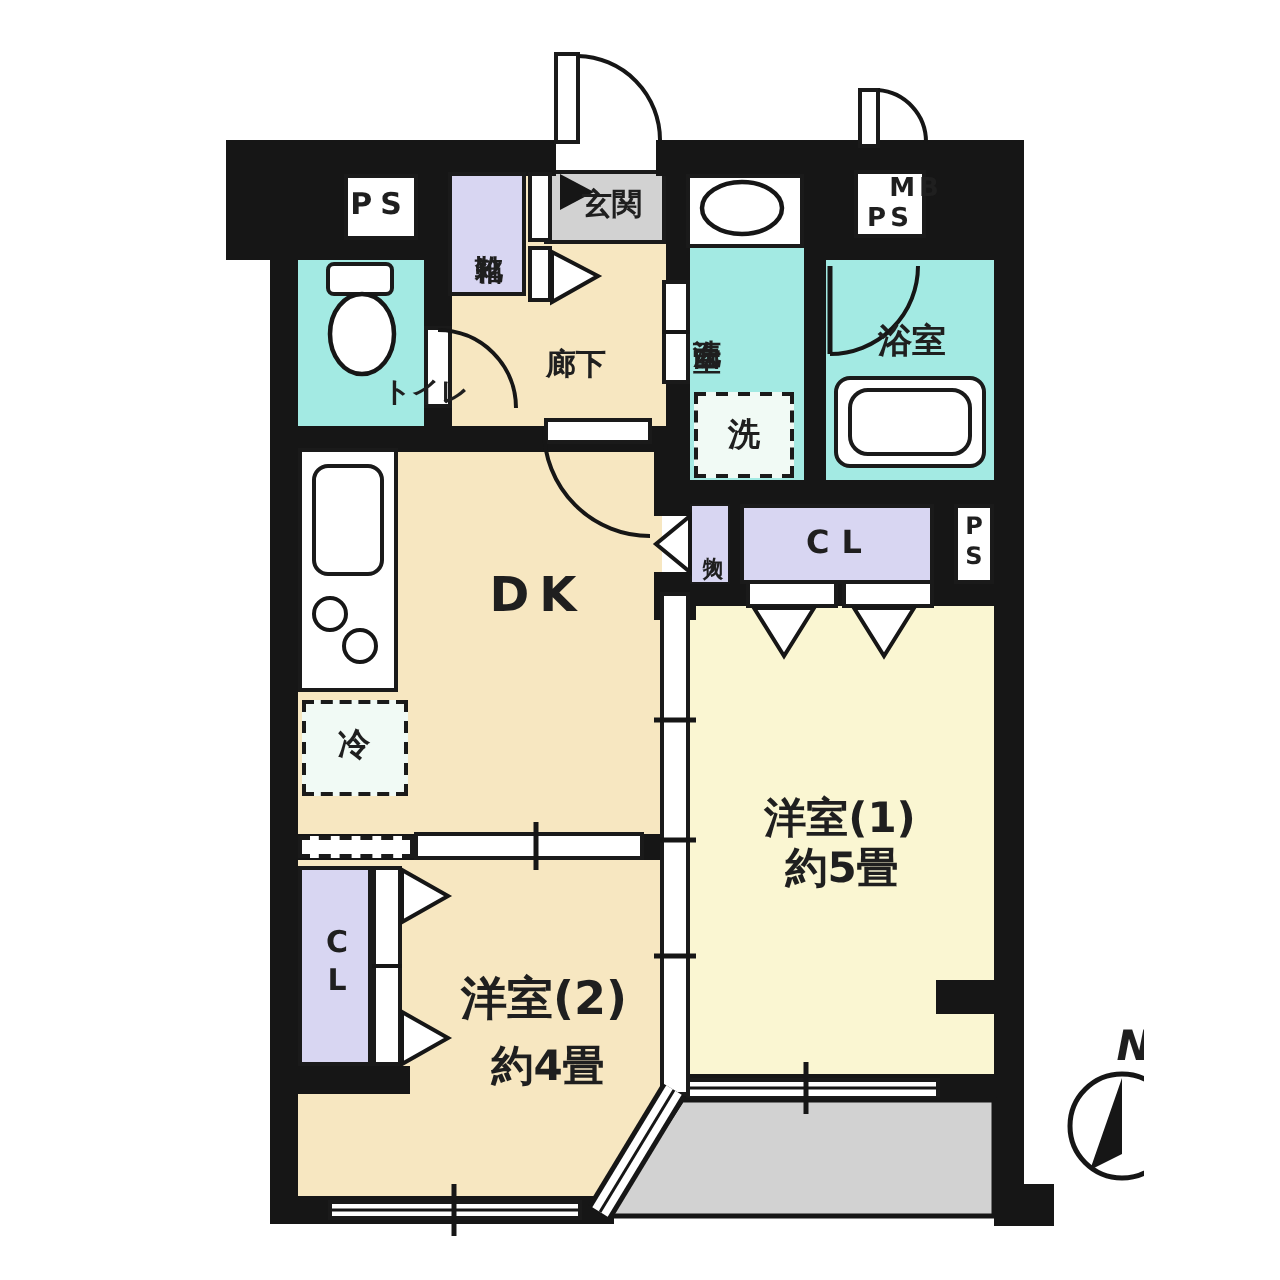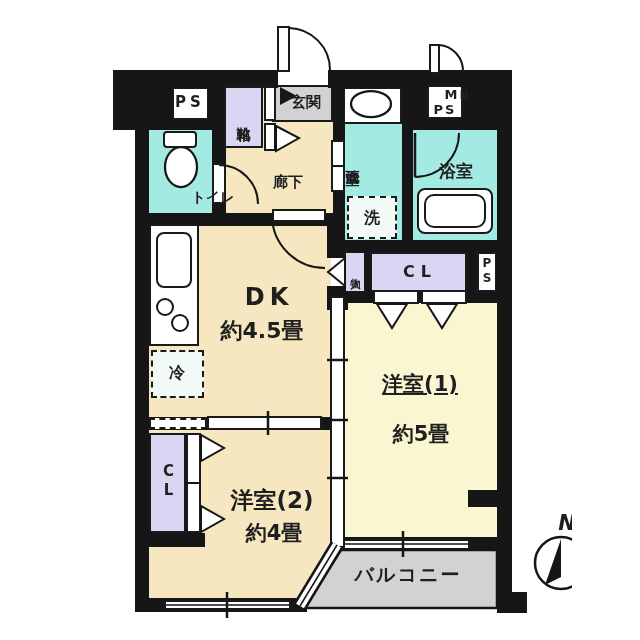--- a/index.html
+++ b/index.html
@@ -156,23 +156,21 @@
   <div class="lbl" style="left:445px;top:110px;font-size:13px;letter-spacing:2px;">PS</div>
   <div class="lbl" style="left:181px;top:197px;font-size:14px;margin-left:32px;">トイレ</div>
   <div class="lbl" style="left:288px;top:183px;font-size:15px;">廊下</div>
   <div class="vlbl" style="left:353px;top:160px;font-size:14px;">洗面室</div>
   <div class="lbl" style="left:372px;top:218px;font-size:16px;">洗</div>
   <div class="lbl" style="left:456px;top:172px;font-size:17px;">浴室</div>
   <div class="vlbl" style="left:355px;top:271px;font-size:10px;">物入</div>
   <div class="lbl" style="left:420px;top:272px;font-size:16px;letter-spacing:6px;">CL</div>
   <div class="vlbl" style="left:487px;top:271px;font-size:12px;">PS</div>
   <div class="lbl" style="left:257px;top:298px;font-size:24px;letter-spacing:5px;margin-left:12px;">DK</div>
-  <div class="lbl" style="left:262px;top:331px;font-size:22px;">約4.5畳</div>
   <div class="lbl" style="left:177px;top:373px;font-size:16px;">冷</div>
-  <div class="lbl" style="left:420px;top:384px;font-size:21px;text-decoration:underline;">洋室(1)</div>
+  <div class="lbl" style="left:420px;top:409px;font-size:21px;">洋室(1)</div>
   <div class="lbl" style="left:421px;top:434px;font-size:21px;">約5畳</div>
   <div class="vlbl" style="left:168px;top:481px;font-size:15px;">CL</div>
   <div class="lbl" style="left:272px;top:500px;font-size:23px;">洋室(2)</div>
   <div class="lbl" style="left:274px;top:533px;font-size:21px;">約4畳</div>
-  <div class="lbl" style="left:408px;top:575px;font-size:19px;letter-spacing:2px;">バルコニー</div>
   <div class="lbl" style="left:567px;top:523px;font-size:21px;font-style:italic;">N</div>
 
 </div>
 
 </body></html>

